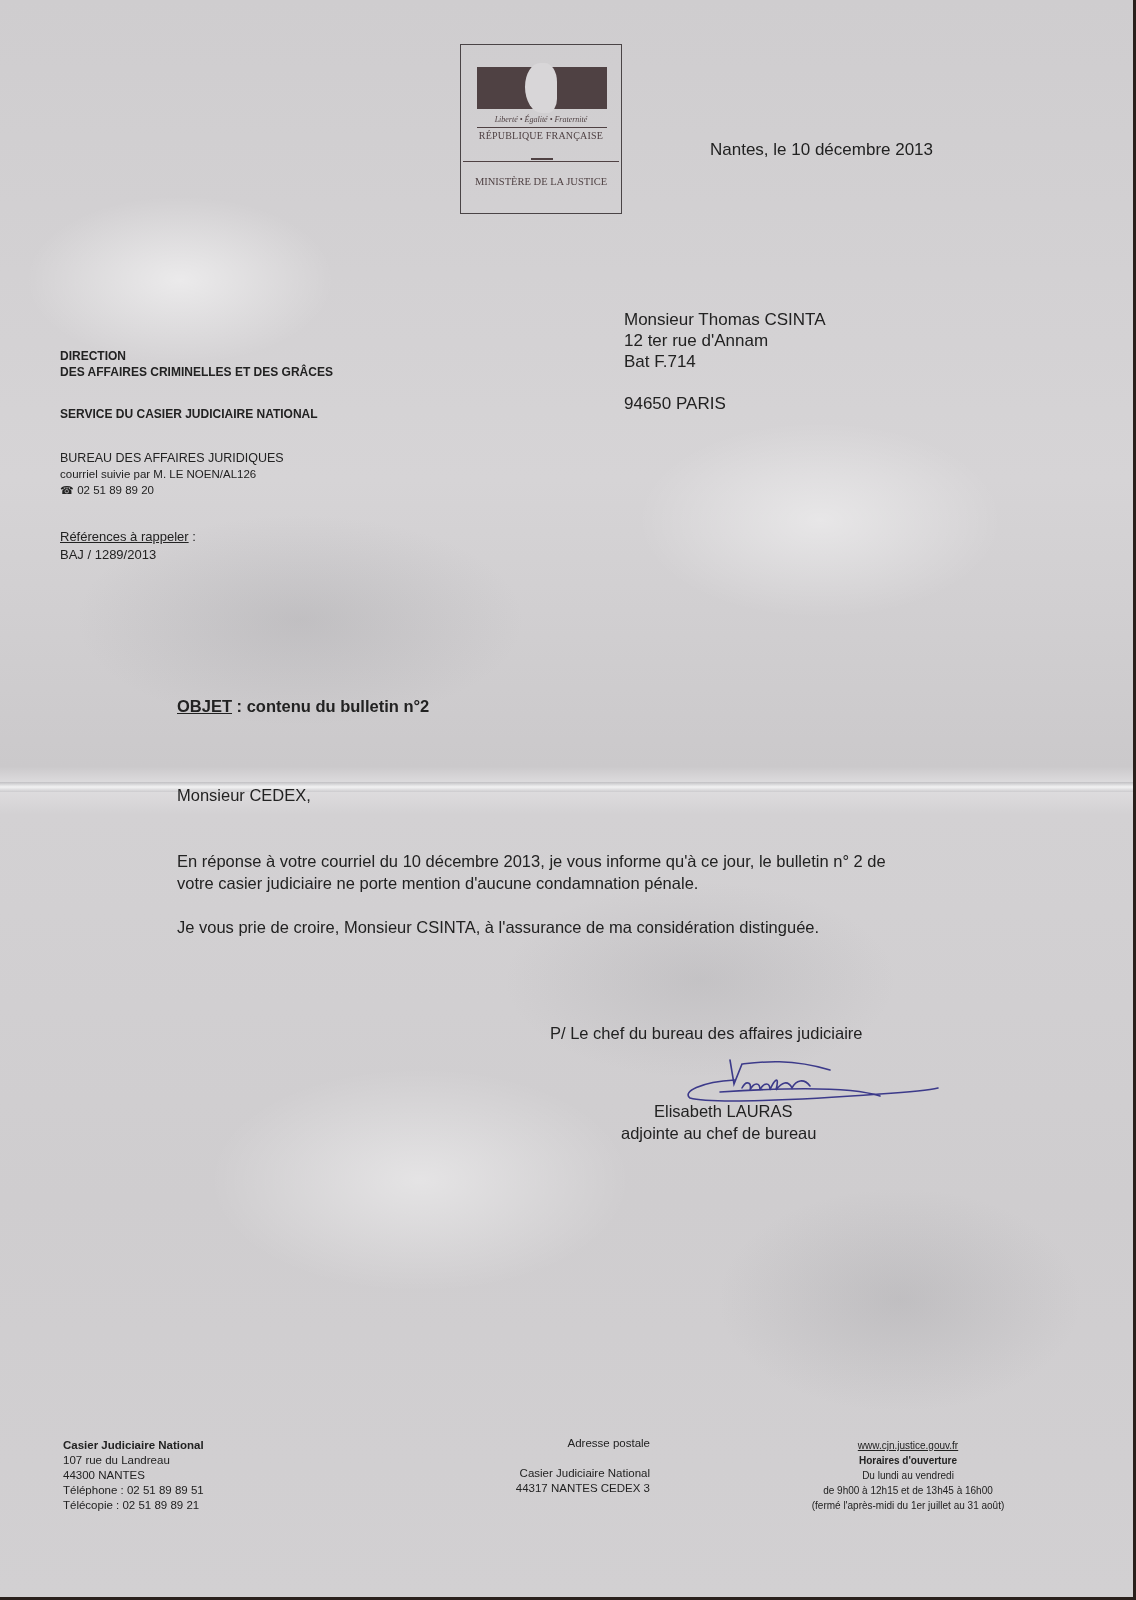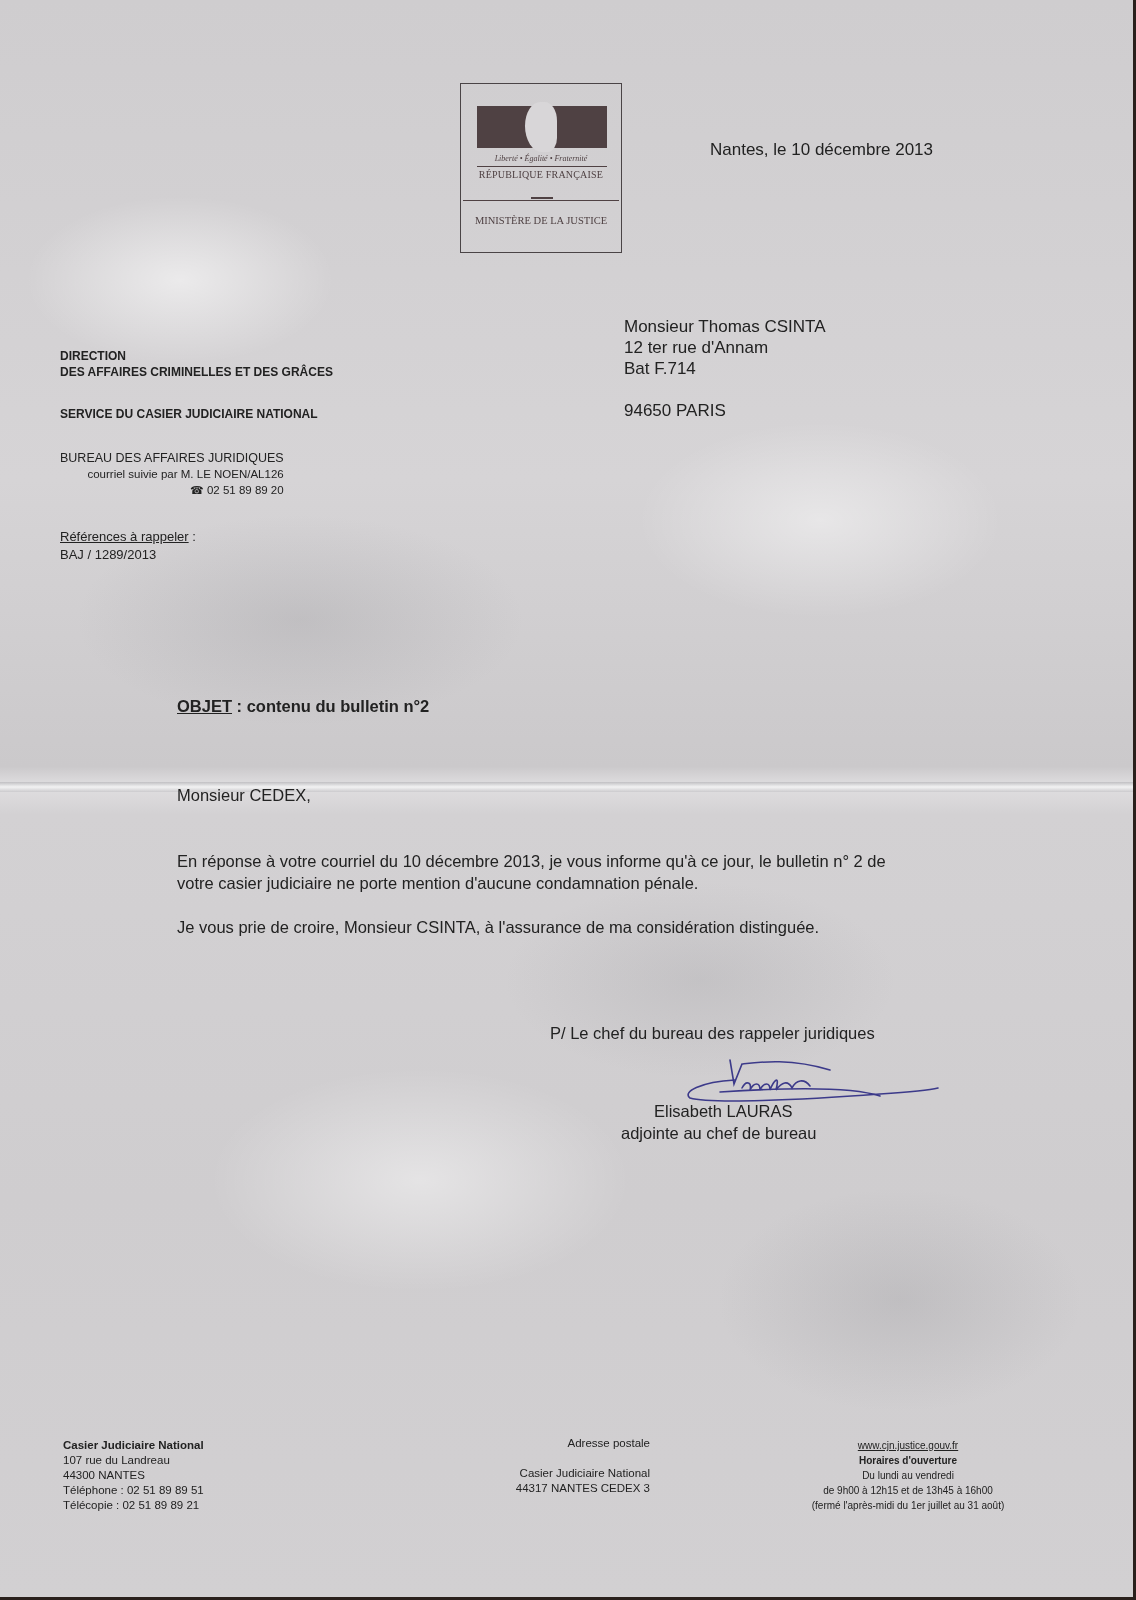--- a/index.html
+++ b/index.html
@@ -22,21 +22,21 @@
   }
   .fold {
     position:absolute; left:0; width:1133px; top:782px; height:10px;
     background:linear-gradient(180deg, rgba(140,140,145,0.35), rgba(255,255,255,0.6), rgba(150,150,155,0.25));
   }
   .abs { position:absolute; white-space:nowrap; }
 
   
   .logo-box {
     position:absolute; left:460px; top:44px; width:162px; height:170px;
-    border:1.5px solid #4a4446; box-sizing:border-box;margin-top:39px;
+    border:1.5px solid #4a4446; box-sizing:border-box;
   }
   .logo-flag {
     position:absolute; left:16px; top:22px; width:130px; height:42px;
     background:#4f4143;
   }
   .logo-flag .mid {
     position:absolute; left:48px; top:-4px; width:32px; height:50px;
     background:#d8d6d8; border-radius:50% 40% 30% 55%;
   }
   .logo-motto {
@@ -50,25 +50,25 @@
   }
   .logo-rule2 { position:absolute; left:2px; width:156px; top:116px; height:1px; background:#4f4143; }
   .logo-rule3 { position:absolute; left:70px; width:22px; top:113px; height:2px; background:#4f4143; }
   .logo-min {
     position:absolute; left:0; width:100%; top:131px; text-align:center;
     font-family:"Liberation Serif", serif; font-size:10.5px; color:#4f4143;
   }
 
   .date { left:710px; top:140px; font-size:17px; }
 
-  .addr { left:624px; top:316px; font-size:17px; line-height:21px; }
+  .addr { left:624px; top:309px; font-size:17px; line-height:21px; }
 
   .dept { left:60px; top:348px; font-size:12px; font-weight:bold; line-height:16px; }
   .service { left:60px; top:407px; font-size:12px; font-weight:bold; }
-  .bureau { left:60px; top:450px; font-size:12.5px; line-height:16px;text-align:right; }
+  .bureau { left:60px; top:450px; font-size:12.5px; line-height:16px; }
   .bureau .small { font-size:11.5px; }
   .phone-icon { display:inline-block; width:14px; font-size:11px; }
 
   .refs { left:60px; top:528px; font-size:13px; line-height:18px; }
   .u { text-decoration:underline; }
 
   .objet { left:177px; top:697px; font-size:16.5px; font-weight:bold; }
   .salut { left:177px; top:786px; font-size:16.5px; }
   .body1 { left:177px; top:850px; font-size:16.5px; line-height:22px; }
   .body2 { left:177px; top:918px; font-size:16.5px; }
@@ -137,21 +137,21 @@
   </div>
 
   <div class="abs salut">Monsieur CEDEX,</div>
 
   <div class="abs body1">
     <div>En réponse à votre courriel du 10 décembre 2013, je vous informe qu'à ce jour,  le bulletin n° 2 de</div>
     <div>votre casier judiciaire ne porte mention d'aucune condamnation pénale.</div>
   </div>
   <div class="abs body2">Je vous prie de croire, Monsieur CSINTA, à l'assurance de ma considération distinguée.</div>
 
-  <div class="abs sign-title">P/ Le chef du bureau des rappeler juridiques</div>
+  <div class="abs sign-title">P/ Le chef du bureau des affaires judiciaire</div>
   <svg class="signature" viewBox="0 0 260 60">
     <g fill="none" stroke="#3c3a8a" stroke-width="1.6" stroke-linecap="round">
       <path d="M50 8 L54 32 L62 12 C80 10 110 6 150 18"></path>
       <path d="M55 28 C20 30 2 40 10 46 C30 52 120 48 200 42 C230 40 250 38 258 36"></path>
       <path d="M62 36 C66 28 72 30 70 38 C74 30 80 30 80 38 C84 30 90 30 90 38 C94 28 100 22 96 38 C102 30 108 28 112 36 C116 28 124 26 130 34"></path>
       <path d="M40 40 C100 36 170 34 200 44"></path>
     </g>
   </svg>
   <div class="abs sign-name">Elisabeth LAURAS</div>
   <div class="abs sign-role">adjointe au chef de bureau</div>

